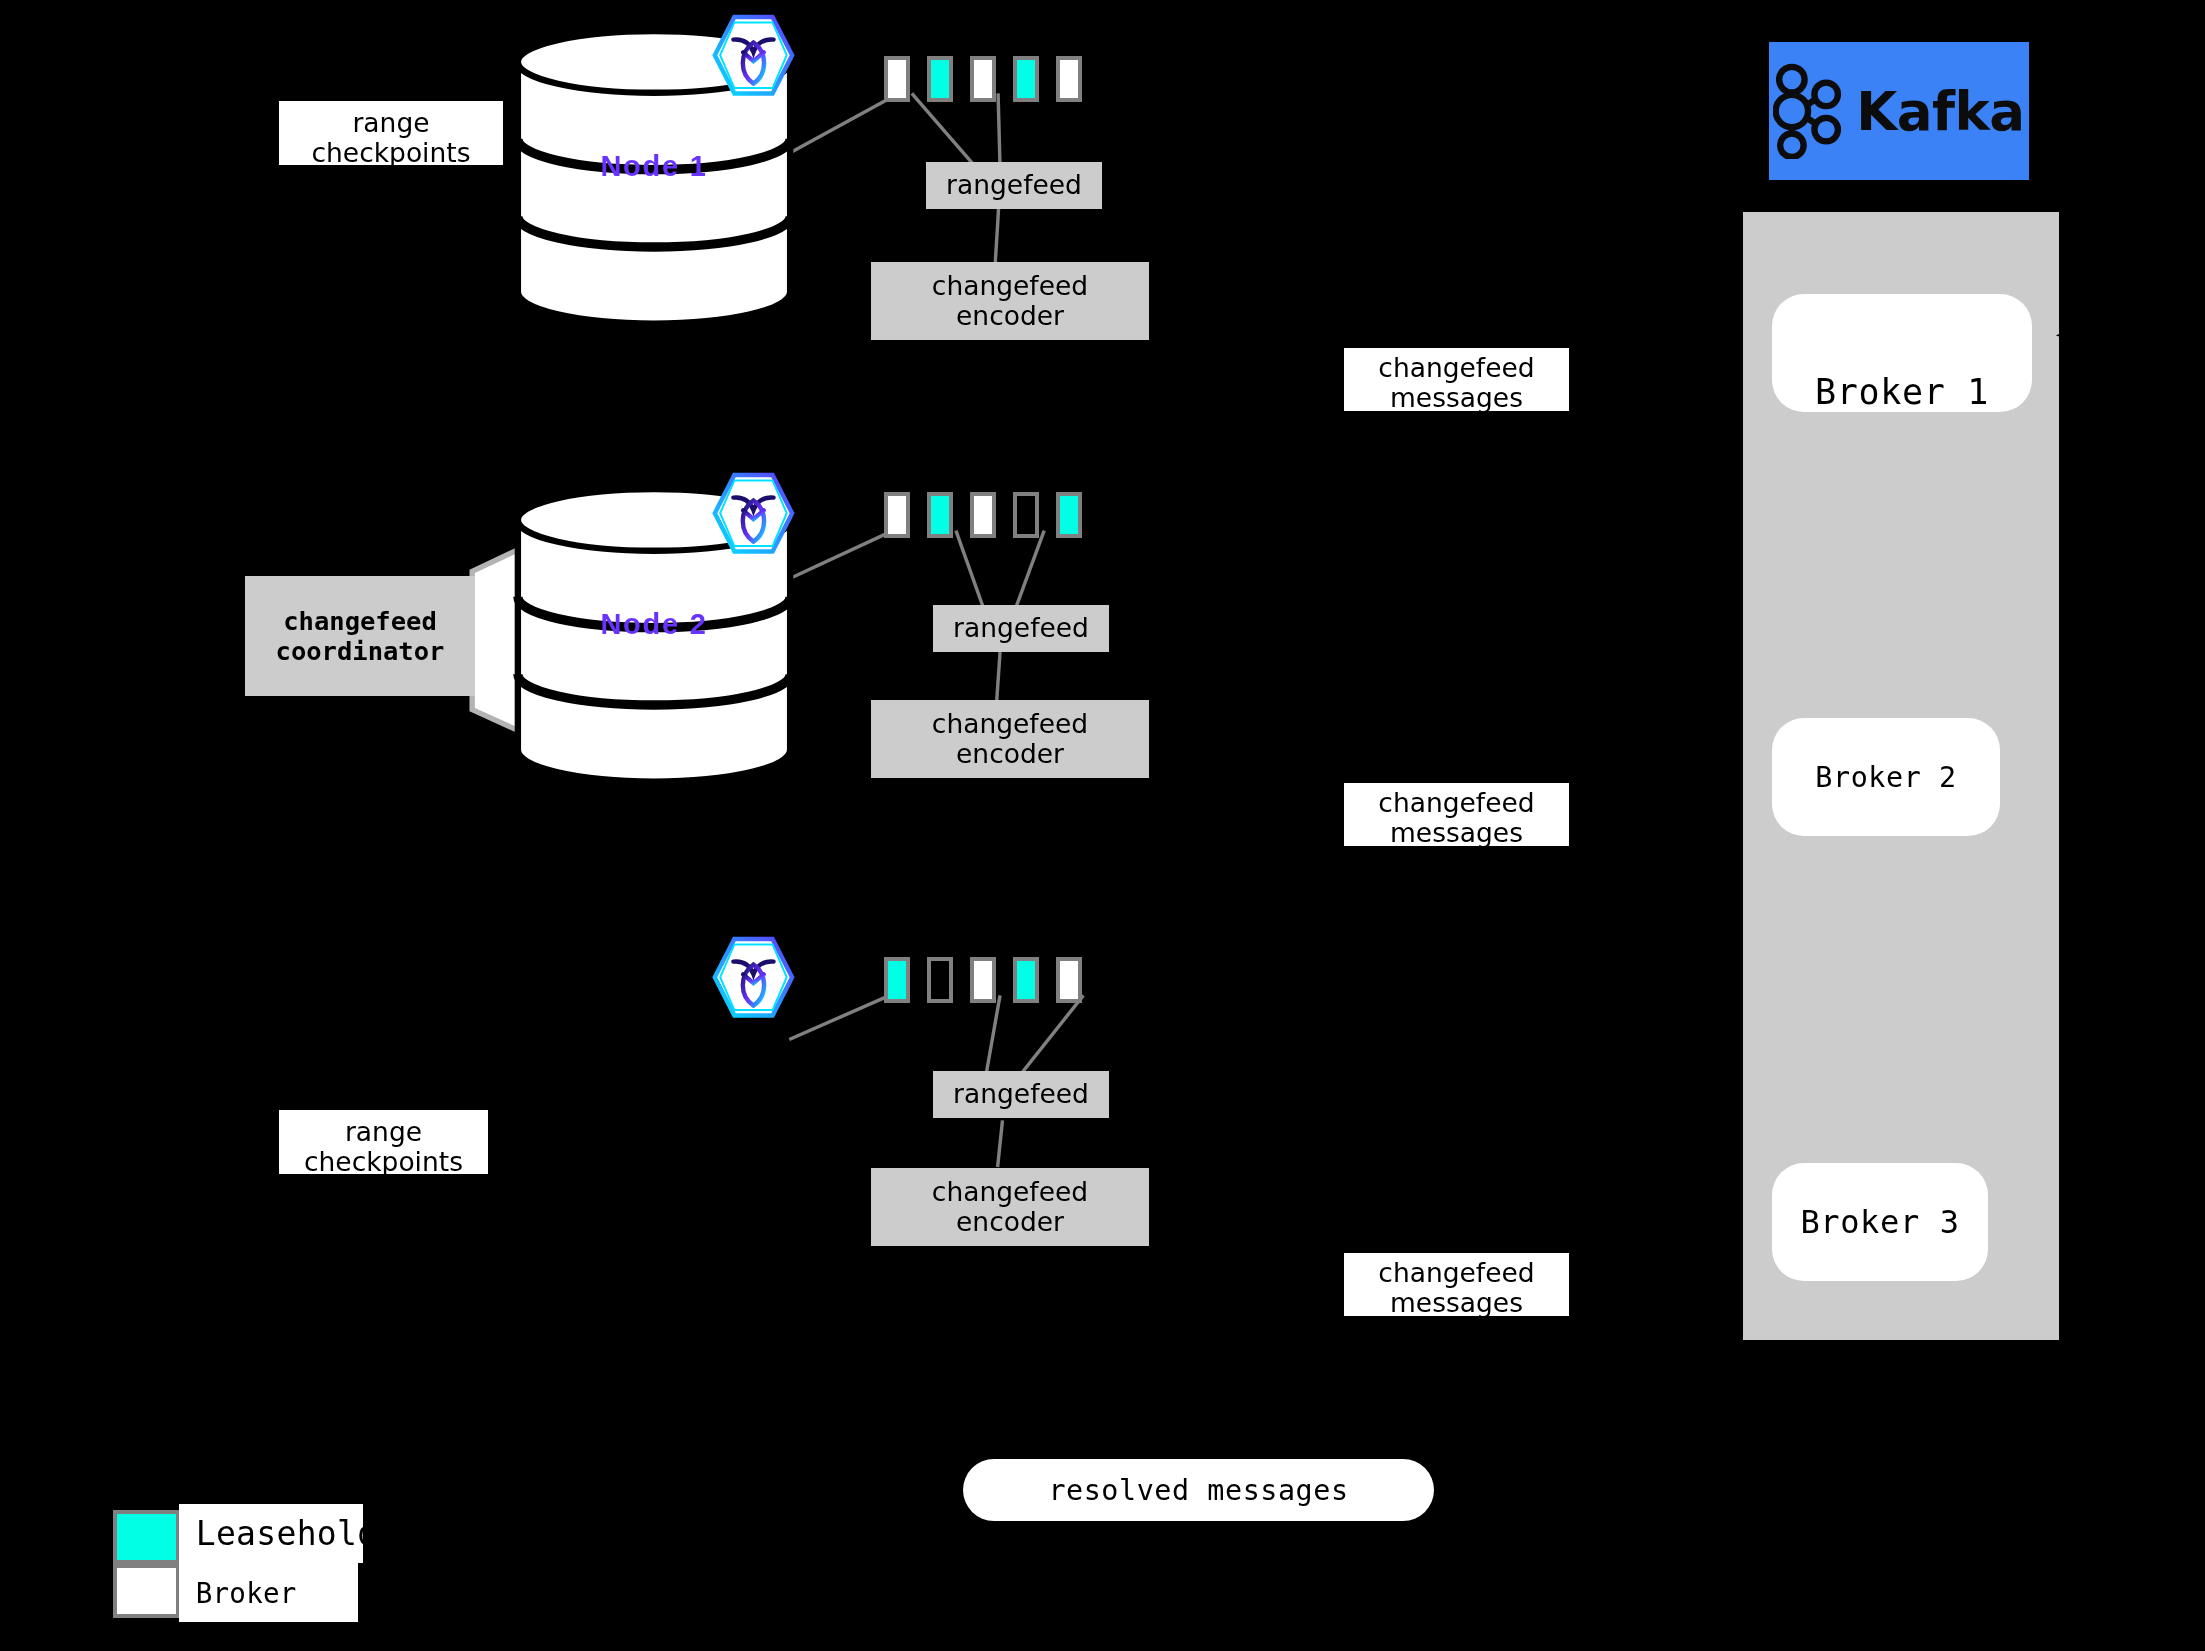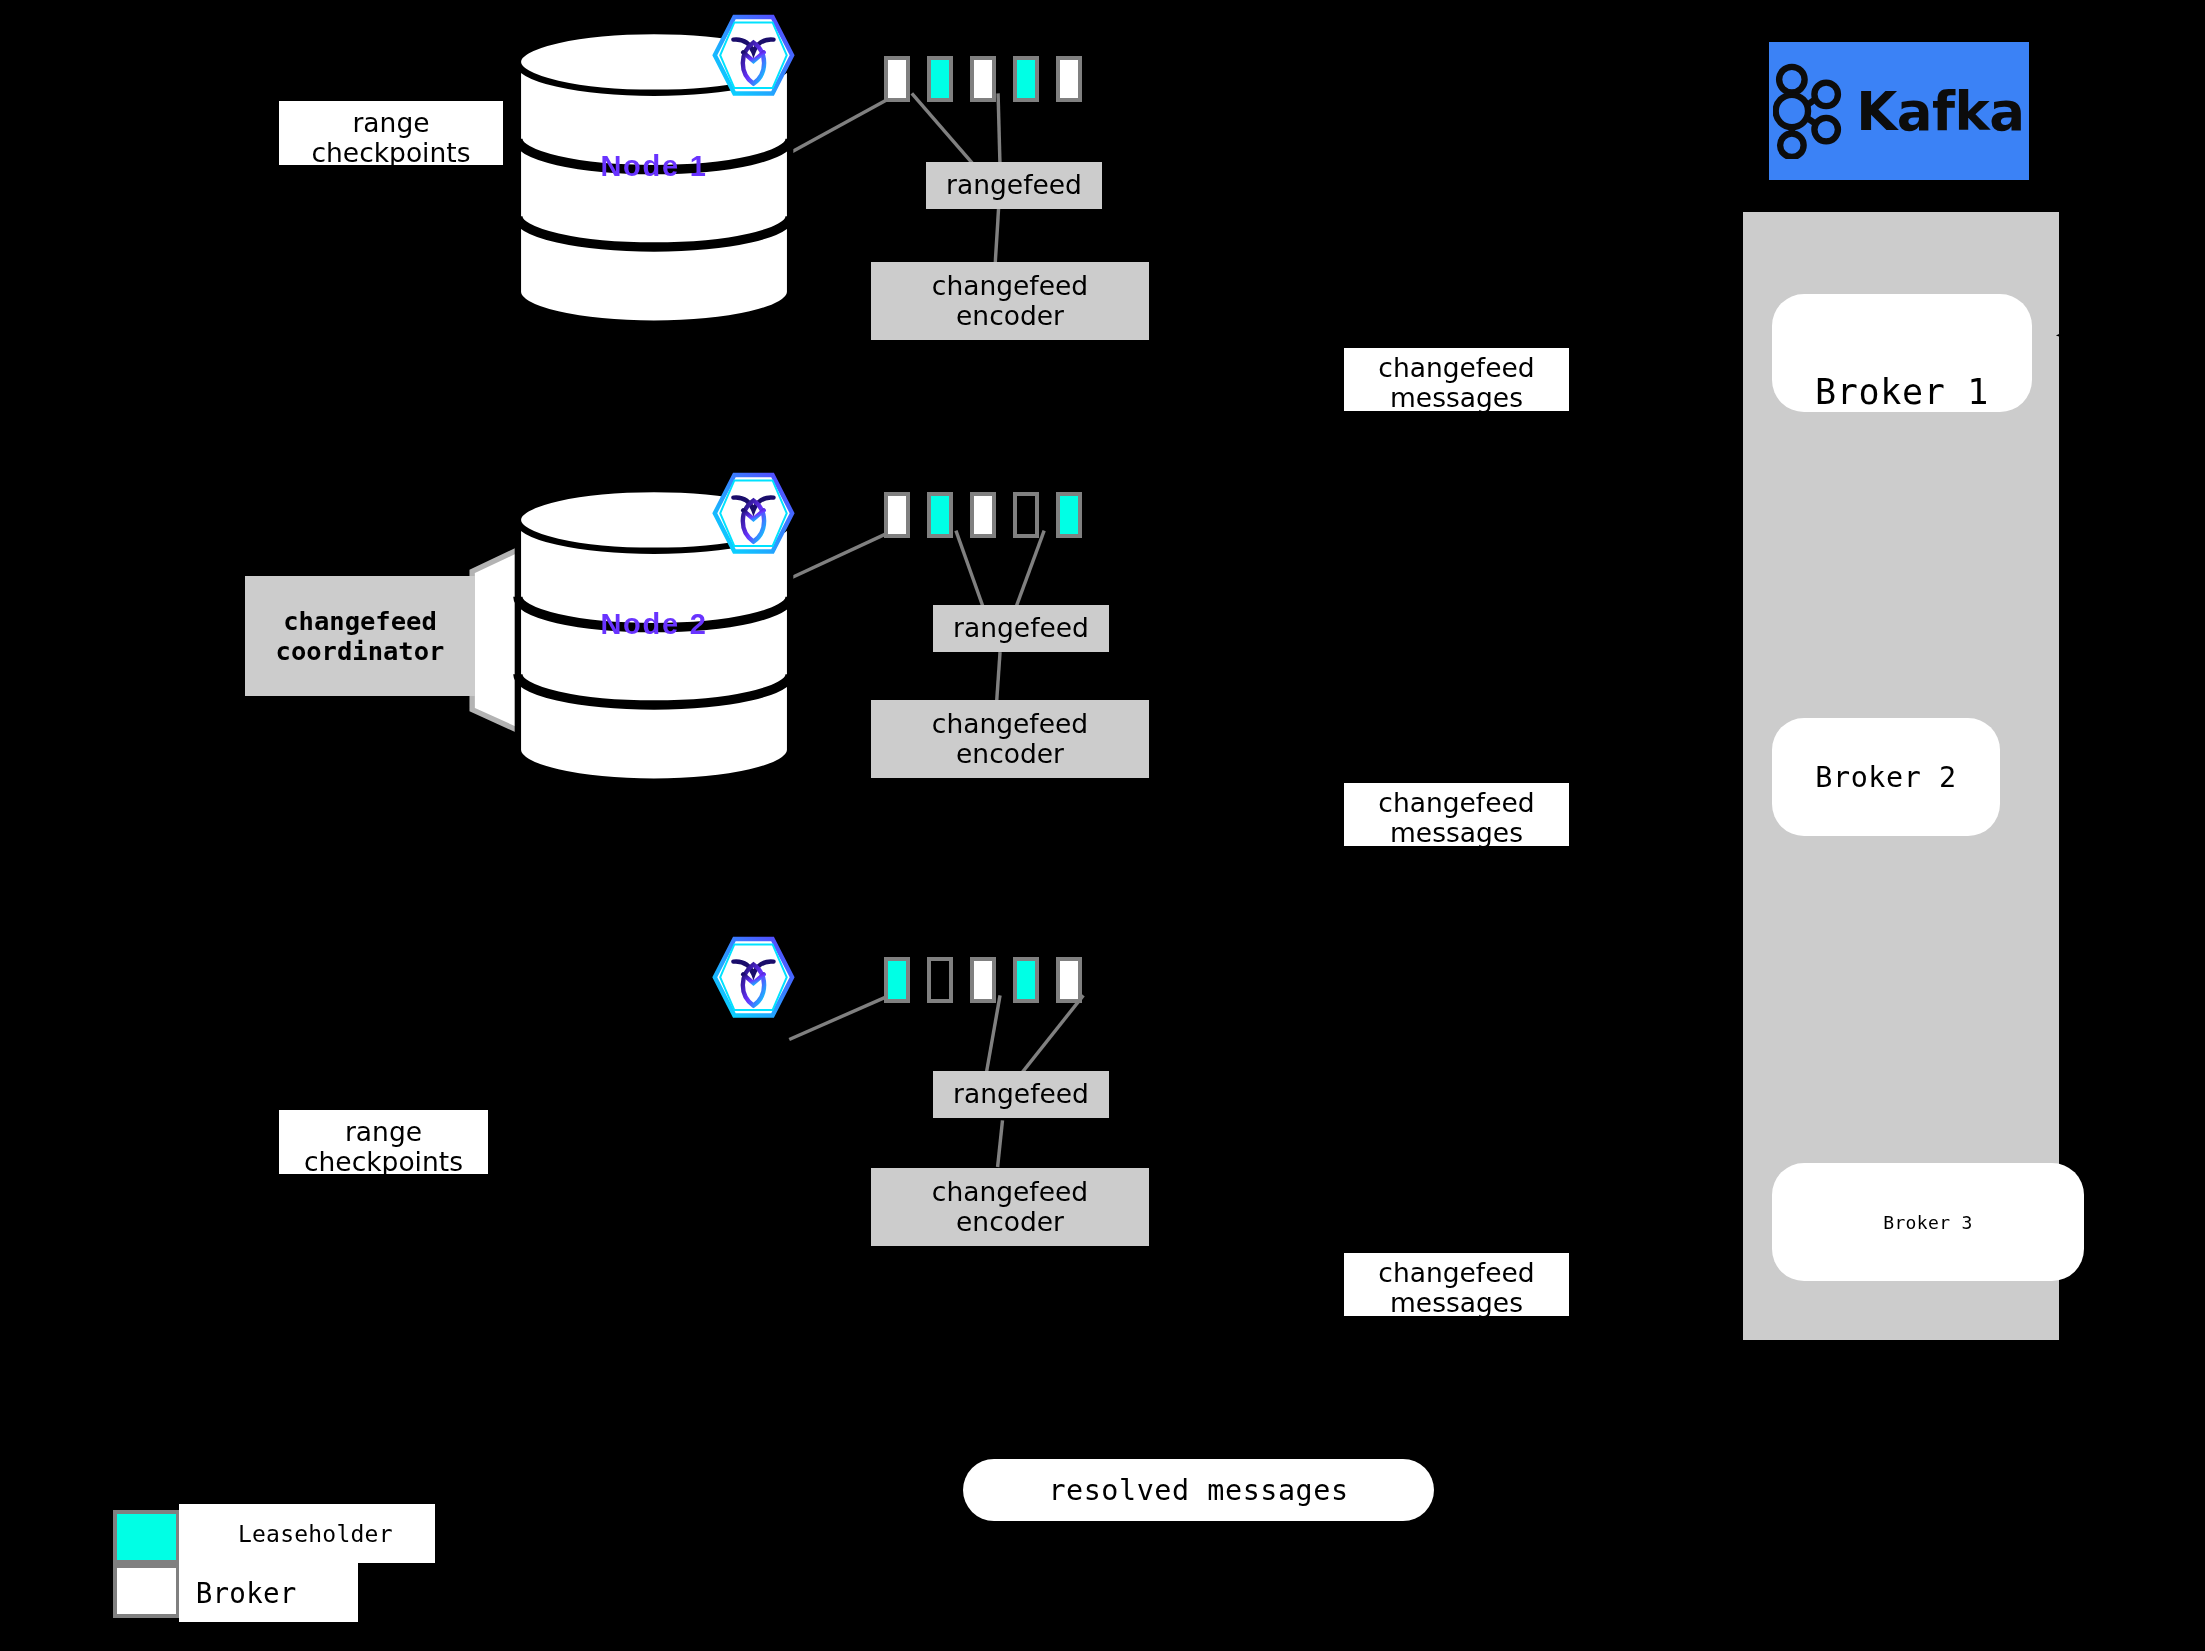--- a/index.html
+++ b/index.html
@@ -390,30 +390,30 @@
   </svg>
 
   <div class="broker-pill" style="left:1772px; top:294px; width:260px; height:118px; font-size:35px;align-items:flex-end;">
     <span>Broker 1</span>
   </div>
 
   <div class="broker-pill" style="left:1772px; top:718px; width:228px; height:118px; font-size:28.4px;">
     <span>Broker 2</span>
   </div>
 
-  <div class="broker-pill" style="left:1772px; top:1163px; width:312px; height:118px; font-size:18px;">
+  <div class="broker-pill" style="left:1772px; top:1163px; width:216px; height:118px; font-size:32px;">
     <span>Broker 3</span>
   </div>
 
   <div class="resolved-pill" style="left:963px; top:1459px; width:471px; height:62px; font-size:28.4px;">
     <span>resolved messages</span>
   </div>
 
   <div class="legend-swatch leaseholder" style="left:113px; top:1510px; width:67px; height:54px; background:#00ffe5;"></div>
-  <div class="legend-label" style="left:179px; top:1504px; width:256px; height:59px; font-size:23px;justify-content:center;">
+  <div class="legend-label" style="left:179px; top:1504px; width:184px; height:59px; font-size:33px;">
     <span>Leaseholder</span>
   </div>
 
   <div class="legend-swatch replica" style="left:113px; top:1564px; width:67px; height:54px; background:#ffffff;"></div>
   <div class="legend-label" style="left:179px; top:1563px; width:179px; height:59px; font-size:27.5px;">
     <span>Broker</span>
   </div>
 
 </div>
 

